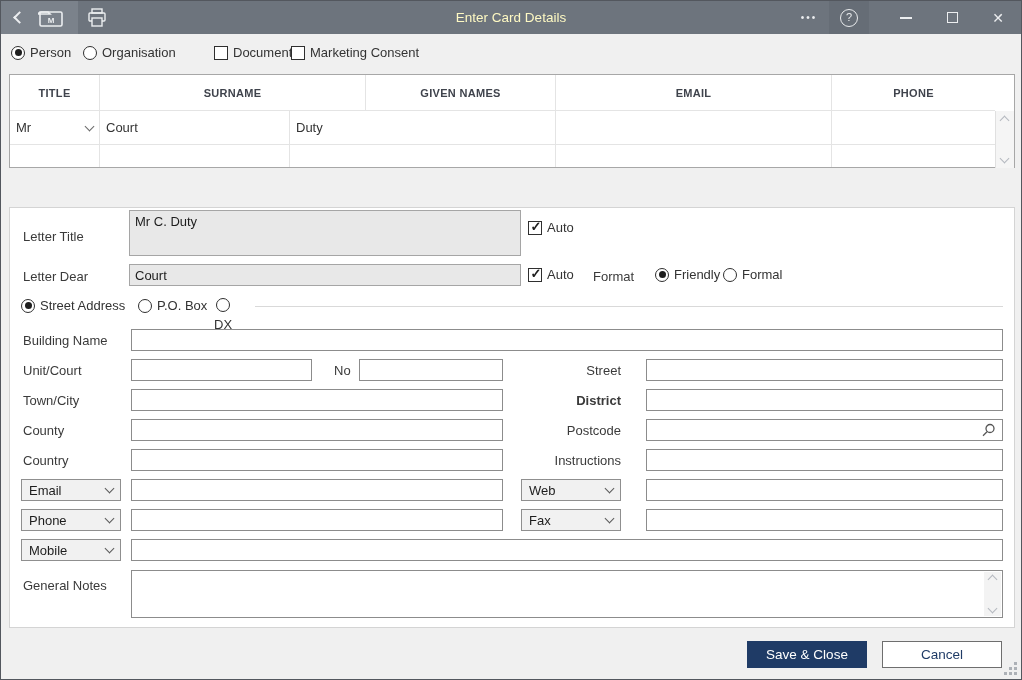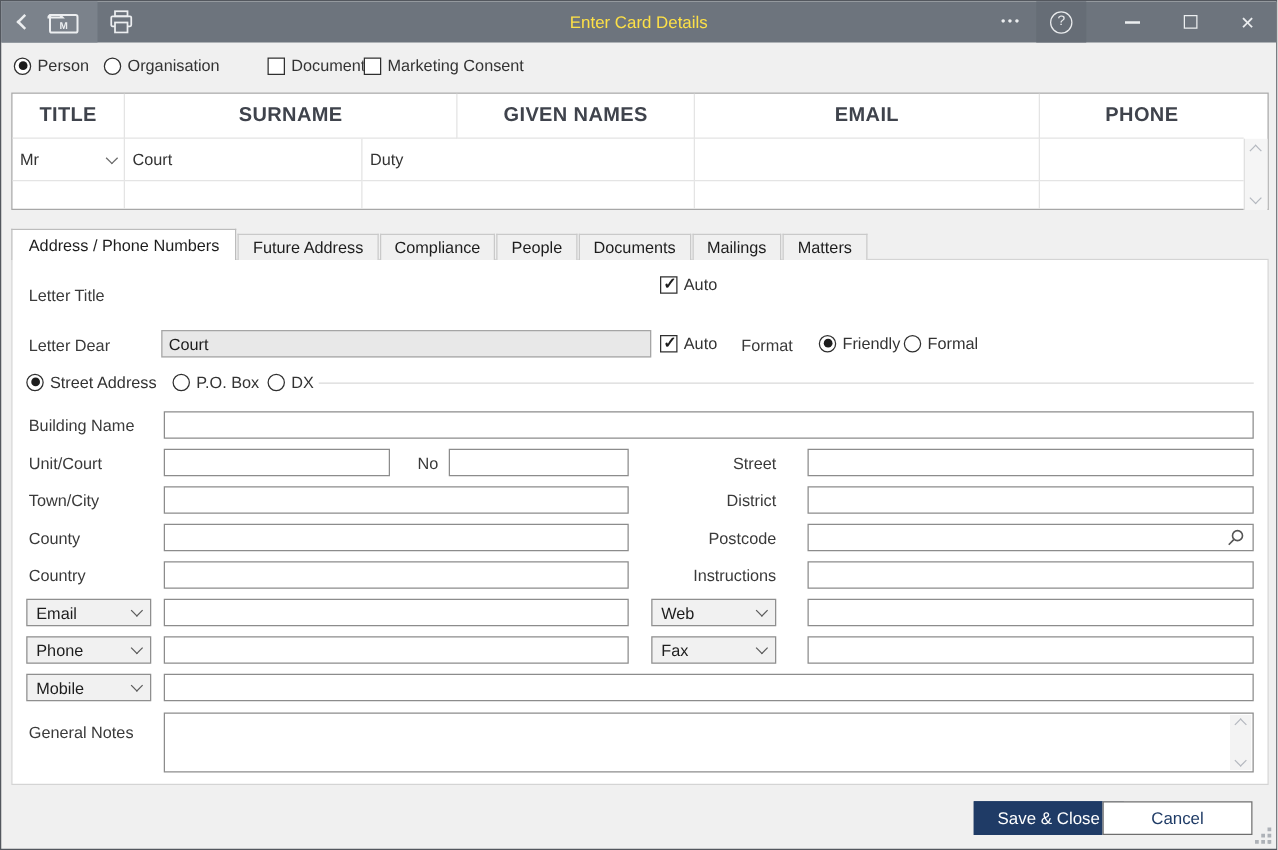--- a/index.html
+++ b/index.html
@@ -12,21 +12,21 @@
 
   
   .titlebar { position:absolute; left:0; top:0; width:100%; height:33px; background:#6d747d; }
   .tb-left { position:absolute; left:0; top:0; width:77px; height:33px; background:#7b828b;
              display:flex; align-items:center; justify-content:space-evenly; }
   .tb-btn { height:33px; display:flex; align-items:center; justify-content:center; cursor:default; }
   .back-chev { width:9px; height:9px; border-left:2px solid #eceef0; border-bottom:2px solid #eceef0;
                transform:rotate(45deg); display:inline-block; }
   .tb-print { position:absolute; left:77px; top:0; width:38px; }
   .tb-title { position:absolute; left:0; top:0; width:100%; height:33px; line-height:33px;
-              text-align:center; color:#fde047; font-size:13.5px; pointer-events:none; }
+              text-align:center; color:#fef9c3; font-size:13.5px; pointer-events:none; }
   .tb-ellipsis { position:absolute; right:192px; top:0; width:40px; color:#eceef0;
                  font-size:10px; letter-spacing:2px; }
   .tb-help { position:absolute; right:152px; top:0; width:40px; background:#666d76; }
   .help-circle { width:18px; height:18px; border:1.4px solid #e9ebed; border-radius:50%;
                  color:#e9ebed; font-size:11px; line-height:15px; text-align:center; }
   .tb-min { position:absolute; right:92px; top:0; width:46px; }
   .min-bar { width:12px; height:2px; background:#eceef0; }
   .tb-max { position:absolute; right:46px; top:0; width:46px; }
   .max-box { width:11px; height:11px; border:1.4px solid #eceef0; }
   .tb-close { position:absolute; right:0; top:0; width:46px; color:#eceef0; font-size:14px; }
@@ -46,21 +46,21 @@
   
   .ntable { position:absolute; left:8px; top:73px; width:1006px; height:94px; background:#fff;
             border:1px solid #a7a7a7; display:flex; }
   .ntable-main { width:985px; display:flex; flex-direction:column; }
   .nrow { display:flex; }
   .nrow.header { height:36px; }
   .nrow.r1 { height:34px; }
   .nrow.r2 { flex:1; }
   .ncell { border-right:1px solid #e4e4e4; border-bottom:1px solid #e4e4e4;
            display:flex; align-items:center; padding:0 6px; overflow:hidden; }
-  .nrow.header .ncell { justify-content:center; font-size:16px; font-weight:bold;
+  .nrow.header .ncell { justify-content:center; font-size:11px; font-weight:bold;
            color:#3f434c; letter-spacing:.3px; }
   .c-title { width:90px; } .c-given { width:190px; } .c-surname { width:266px; }
   .c-email { width:276px; } .c-phone { width:163px; border-right:none; }
   .nrow.r2 .ncell { border-bottom:none; }
   .cell-select { width:100%; display:flex; align-items:center; justify-content:space-between; }
   .vscroll { width:19px; border-left:1px solid #e0e0e0; background:#f5f5f5; position:relative; margin-top:36px; height:57px; }
   .chev { width:7px; height:7px; border-right:1.6px solid #b4b8bf; border-bottom:1.6px solid #b4b8bf; display:inline-block; }
   .chev.up { transform:rotate(-135deg); } .chev.down { transform:rotate(45deg); }
   .chev.dark { border-color:#5a5a5a; }
 
@@ -84,21 +84,21 @@
   .divider { position:absolute; height:1px; background:#d9d9d9; }
 
   .notes { position:absolute; left:130px; top:569px; width:872px; height:48px;
            border:1px solid #8c8c8c; background:#fff; }
   .notes .sb { position:absolute; right:1px; top:1px; bottom:1px; width:17px; background:#f3f3f3;
            display:flex; flex-direction:column; justify-content:space-between; align-items:center; padding:4px 0; }
 
   
   .btn { position:absolute; top:640px; width:120px; height:27px; display:flex;
          align-items:center; justify-content:center; font-size:13.5px; cursor:default; }
-  .btn-primary { left:778px; background:#1f3b66; color:#fff; border:1px solid #1f3b66; }
+  .btn-primary { left:746px; background:#1f3b66; color:#fff; border:1px solid #1f3b66; }
   .btn-secondary { left:881px; background:#fff; color:#1f3b66; border:1px solid #6e6e6e; }
 
   .grip { position:absolute; right:4px; bottom:4px; width:12px; height:12px;
           background:
             radial-gradient(circle 1.5px, #9aa0a6 1.4px, transparent 1.5px) 9px 9px/3px 3px no-repeat; }
   .grip::before { content:""; position:absolute; right:0; bottom:0; width:3px; height:3px;
           background:#adb1b7; box-shadow:-5px 0 #adb1b7, -10px 0 #adb1b7, 0 -5px #adb1b7,
           -5px -5px #adb1b7, 0 -10px #adb1b7; }
   .searchsvg { position:absolute; right:6px; top:3px; }
 </style>
@@ -186,33 +186,25 @@
         <div class="ncell c-email"></div>
         <div class="ncell c-phone"></div>
       </div>
     </div>
     <div class="vscroll">
       <span class="chev up abs" style="left:5px; top:6px;"></span>
       <span class="chev down abs" style="left:5px; bottom:6px;"></span>
     </div>
   </div>
 
-  <div class="tabs">
-    <div class="tab active">Address / Phone Numbers</div>
-    <div class="tab">Future Address</div>
-    <div class="tab">Compliance</div>
-    <div class="tab">People</div>
-    <div class="tab">Documents</div>
-    <div class="tab">Mailings</div>
-    <div class="tab">Matters</div>
-  </div>
 
   <div class="panel"></div>
 
   <div class="lbl" style="left:22px; top:228px;">Letter Title</div>
+  <div class="inp gray" style="left:128px; top:209px; width:392px; height:46px; align-items:flex-start; padding-top:3px;">Mr C. Duty</div>
   <label class="checkbox checked abs" style="left:527px; top:219px;">
     <span class="box"></span>
     <span>Auto</span>
   </label>
 
   <div class="lbl" style="left:22px; top:268px;">Letter Dear</div>
   <div class="inp gray" style="left:128px; top:263px; width:392px;">Court</div>
   <label class="checkbox checked abs" style="left:527px; top:266px;">
     <span class="box"></span>
     <span>Auto</span>
@@ -228,39 +220,39 @@
   </label>
 
   <label class="radio checked abs" style="left:20px; top:297px;">
     <span class="circle"></span>
     <span>Street Address</span>
   </label>
   <label class="radio abs" style="left:137px; top:297px;">
     <span class="circle"></span>
     <span>P.O. Box</span>
   </label>
-  <label class="radio abs" style="left:213px; top:297px;">
+  <label class="radio abs" style="left:213px; top:297px;flex-direction:column;">
     <span class="circle"></span>
     <span>DX</span>
   </label>
   <div class="divider" style="left:254px; top:305px; width:748px;"></div>
 
   <div class="lbl" style="left:22px; top:332px;">Building Name</div>
   <div class="inp" style="left:130px; top:328px; width:872px;"></div>
 
   <div class="lbl" style="left:22px; top:362px;">Unit/Court</div>
   <div class="inp" style="left:130px; top:358px; width:181px;"></div>
   <div class="lbl" style="left:333px; top:362px;">No</div>
   <div class="inp" style="left:358px; top:358px; width:144px;"></div>
   <div class="lbl r" style="left:520px; top:362px; width:100px;">Street</div>
   <div class="inp" style="left:645px; top:358px; width:357px;"></div>
 
   <div class="lbl" style="left:22px; top:392px;">Town/City</div>
   <div class="inp" style="left:130px; top:388px; width:372px;"></div>
-  <div class="lbl r" style="left:520px; top:392px; width:100px;">District</div>
+  <div class="lbl r" style="left:520px; top:392px; width:100px;font-weight:bold;">District</div>
   <div class="inp" style="left:645px; top:388px; width:357px;"></div>
 
   <div class="lbl" style="left:22px; top:422px;">County</div>
   <div class="inp" style="left:130px; top:418px; width:372px;"></div>
   <div class="lbl r" style="left:520px; top:422px; width:100px;text-align:right;">Postcode</div>
   <div class="inp" style="left:645px; top:418px; width:357px;">
     <svg class="searchsvg" width="15" height="15" viewBox="0 0 15 15">
       <circle cx="9" cy="5.5" r="4" fill="none" stroke="#555" stroke-width="1.3"></circle>
       <line x1="6" y1="8.7" x2="2" y2="12.8" stroke="#555" stroke-width="1.3"></line>
     </svg>

